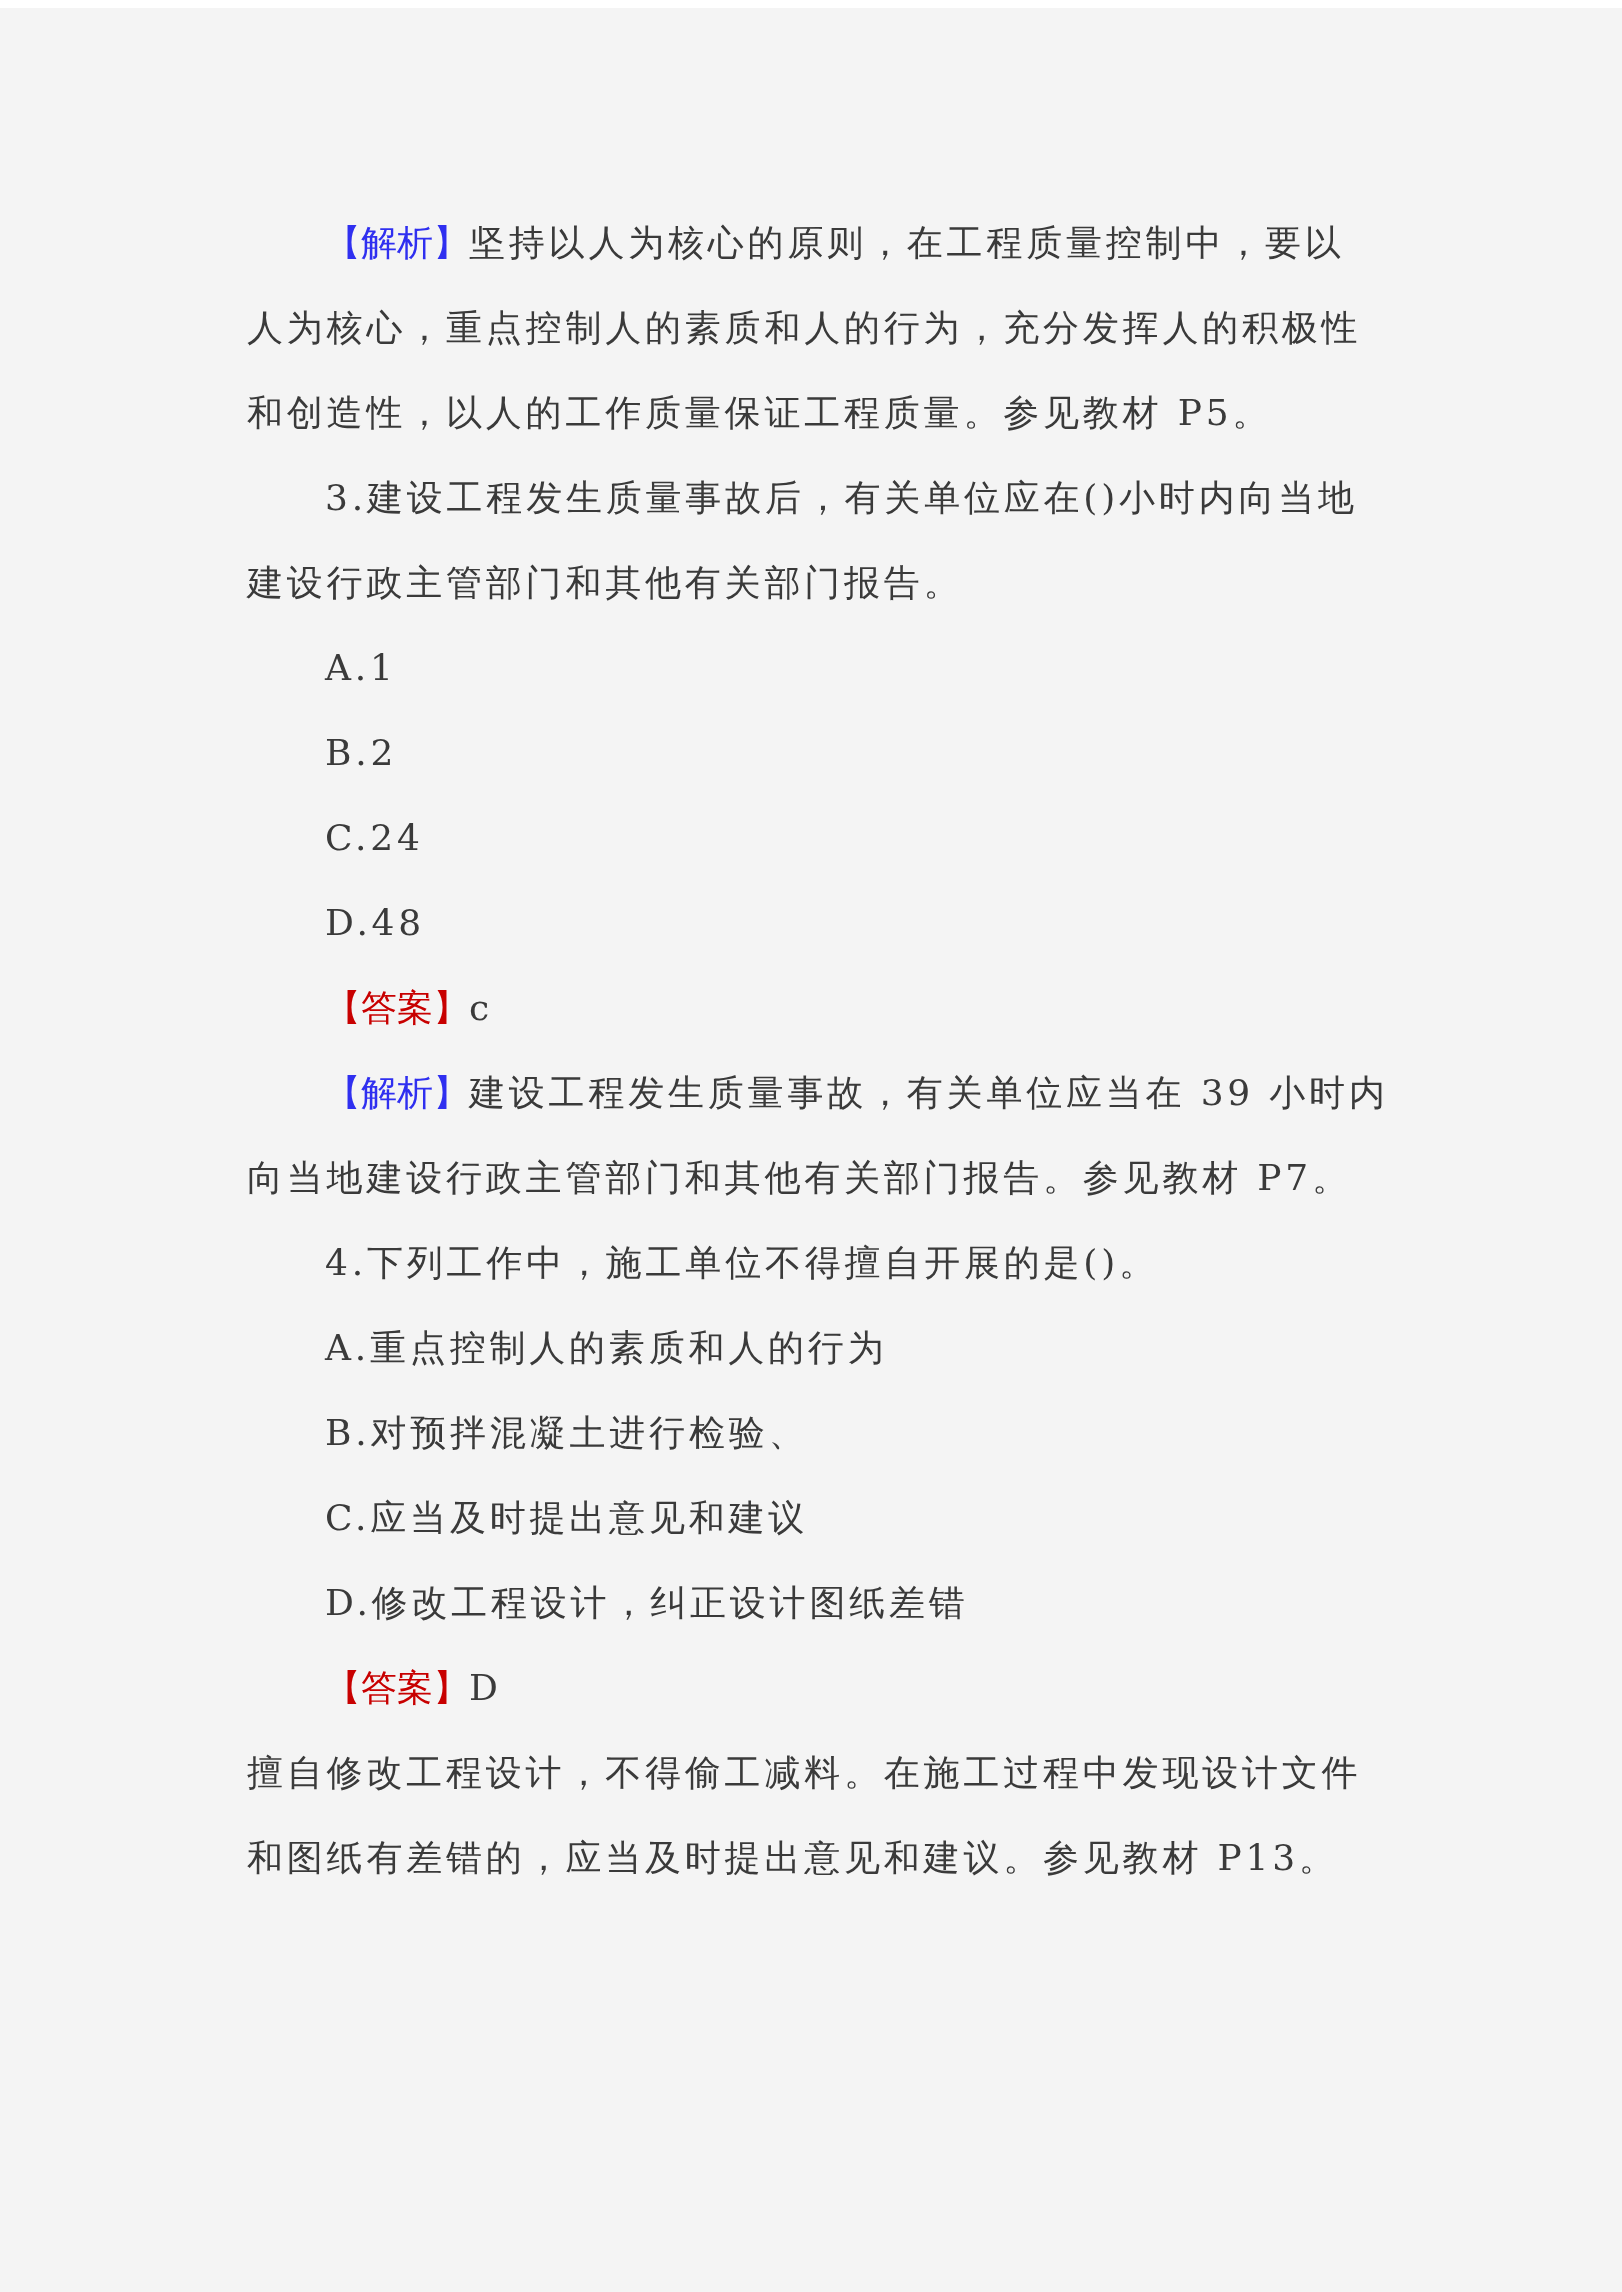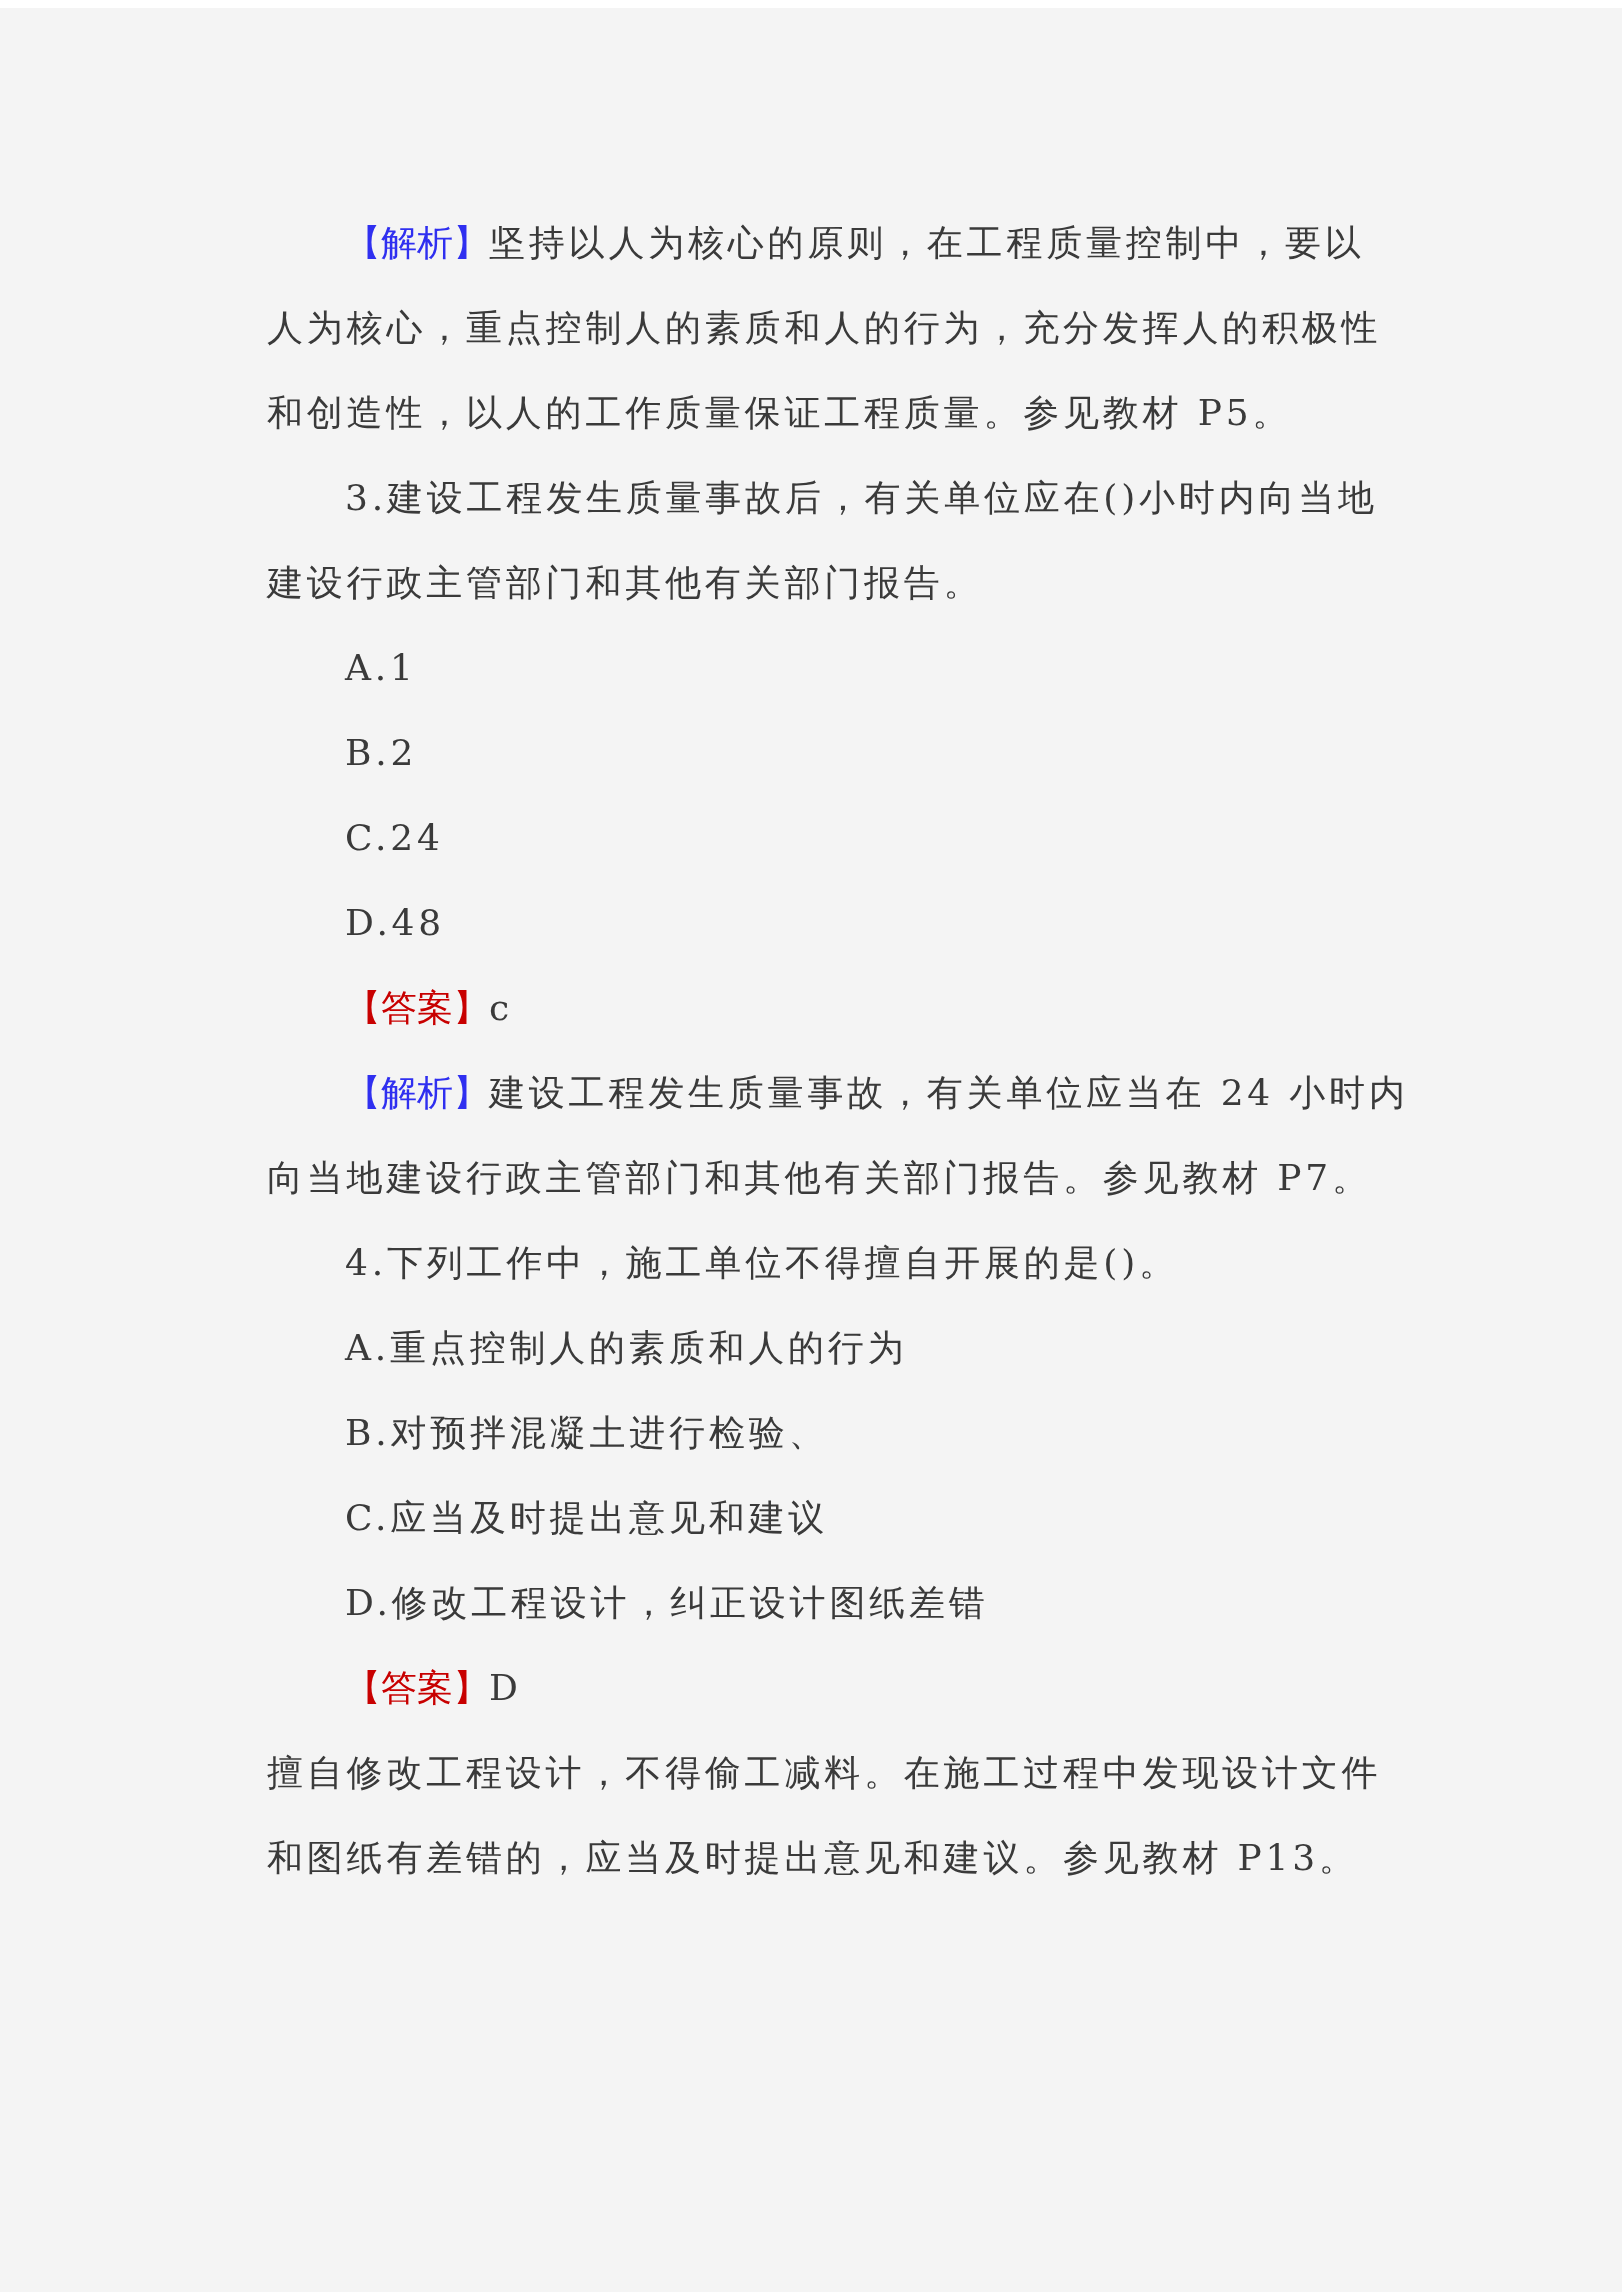--- a/index.html
+++ b/index.html
@@ -26,21 +26,20 @@
       left: 247px;
       top: 209px;
       width: 1130px;
     }
     .line {
       height: 85px;
       line-height: 68px;
       font-size: 36px;
       letter-spacing: 3.8px;
       white-space: nowrap;
-      margin-left: 20px;
     }
     .indent {
       padding-left: 78px;
     }
     .tag-blue {
       color: #2f2ff0;
       font-family: "DejaVu Sans", "Liberation Sans", sans-serif;
       letter-spacing: 0;
     }
     .tag-red {
@@ -82,21 +81,21 @@
   <div class="line indent">
     <span class="txt">C.24</span>
   </div>
   <div class="line indent">
     <span class="txt">D.48</span>
   </div>
   <div class="line indent">
     <span class="tag-red">【答案】</span><span class="txt">c</span>
   </div>
   <div class="line indent">
-    <span class="tag-blue">【解析】</span><span class="txt">建设工程发生质量事故，有关单位应当在 24 小时内</span>
+    <span class="tag-blue">【解析】</span><span class="txt">建设工程发生质量事故，有关单位应当在 39 小时内</span>
   </div>
   <div class="line">
     <span class="txt">向当地建设行政主管部门和其他有关部门报告。参见教材 P7。</span>
   </div>
 
   <div class="line indent">
     <span class="txt">4.下列工作中，施工单位不得擅自开展的是()。</span>
   </div>
   <div class="line indent">
     <span class="txt">A.重点控制人的素质和人的行为</span>

